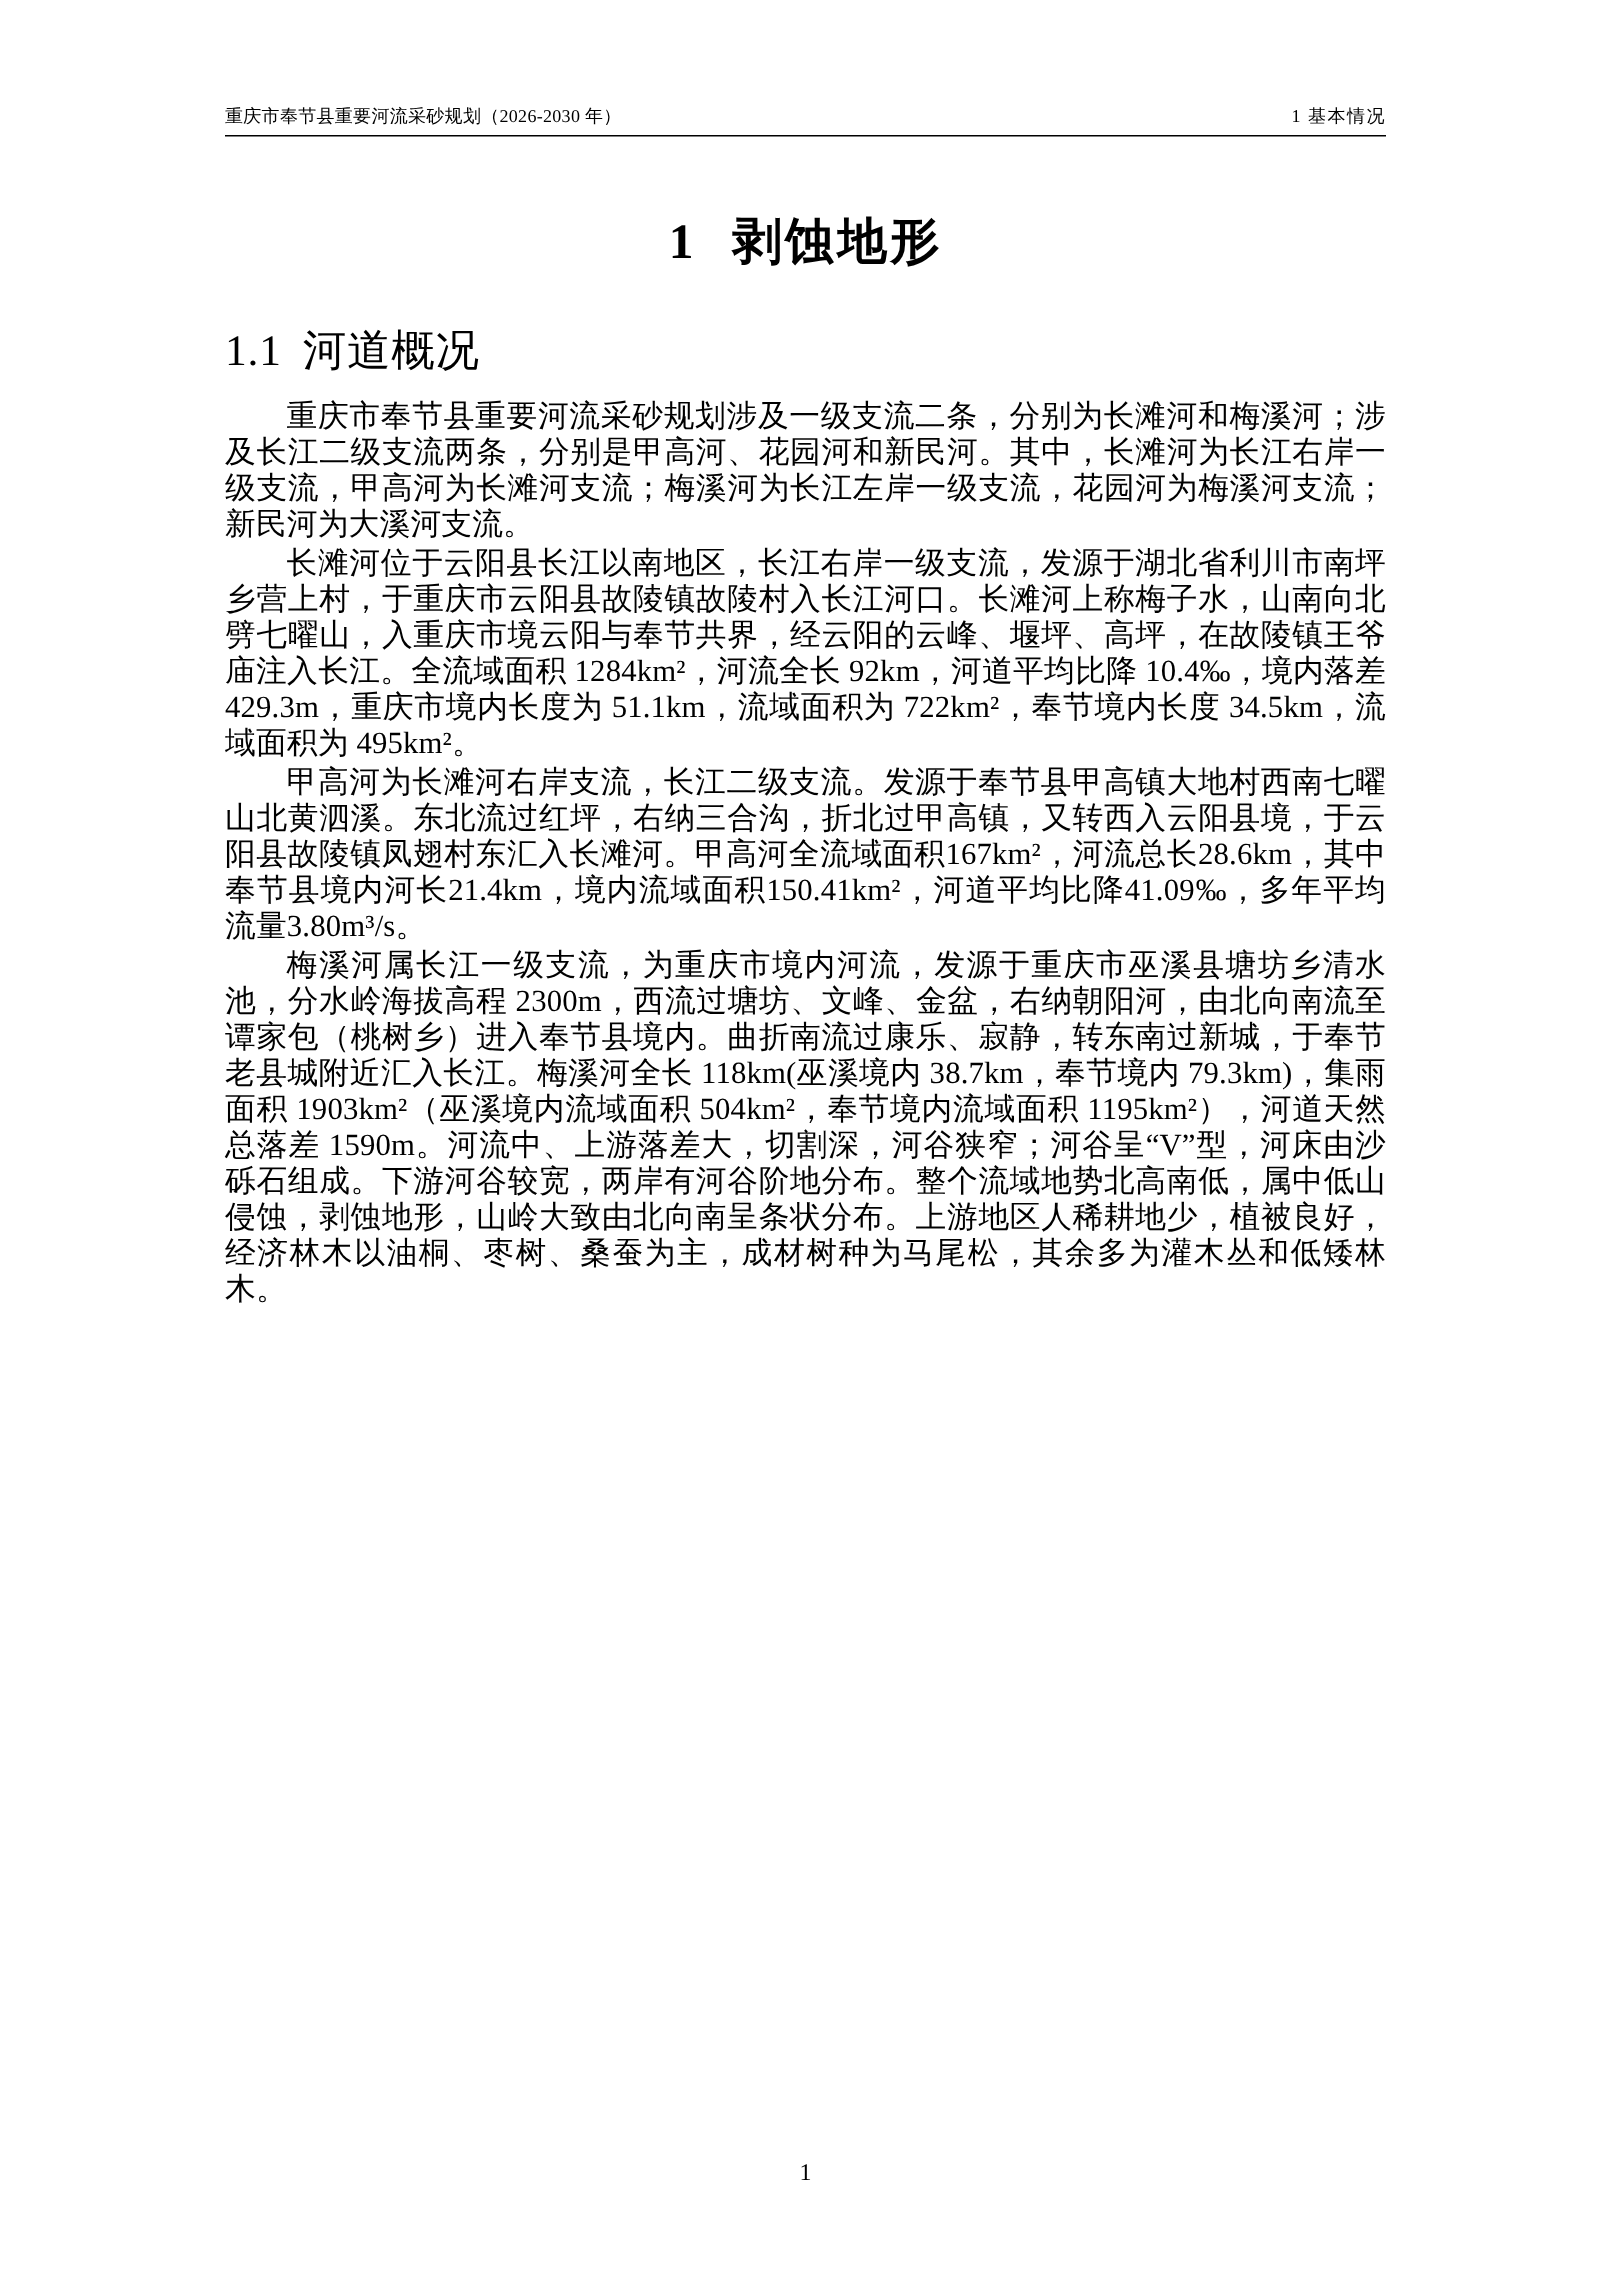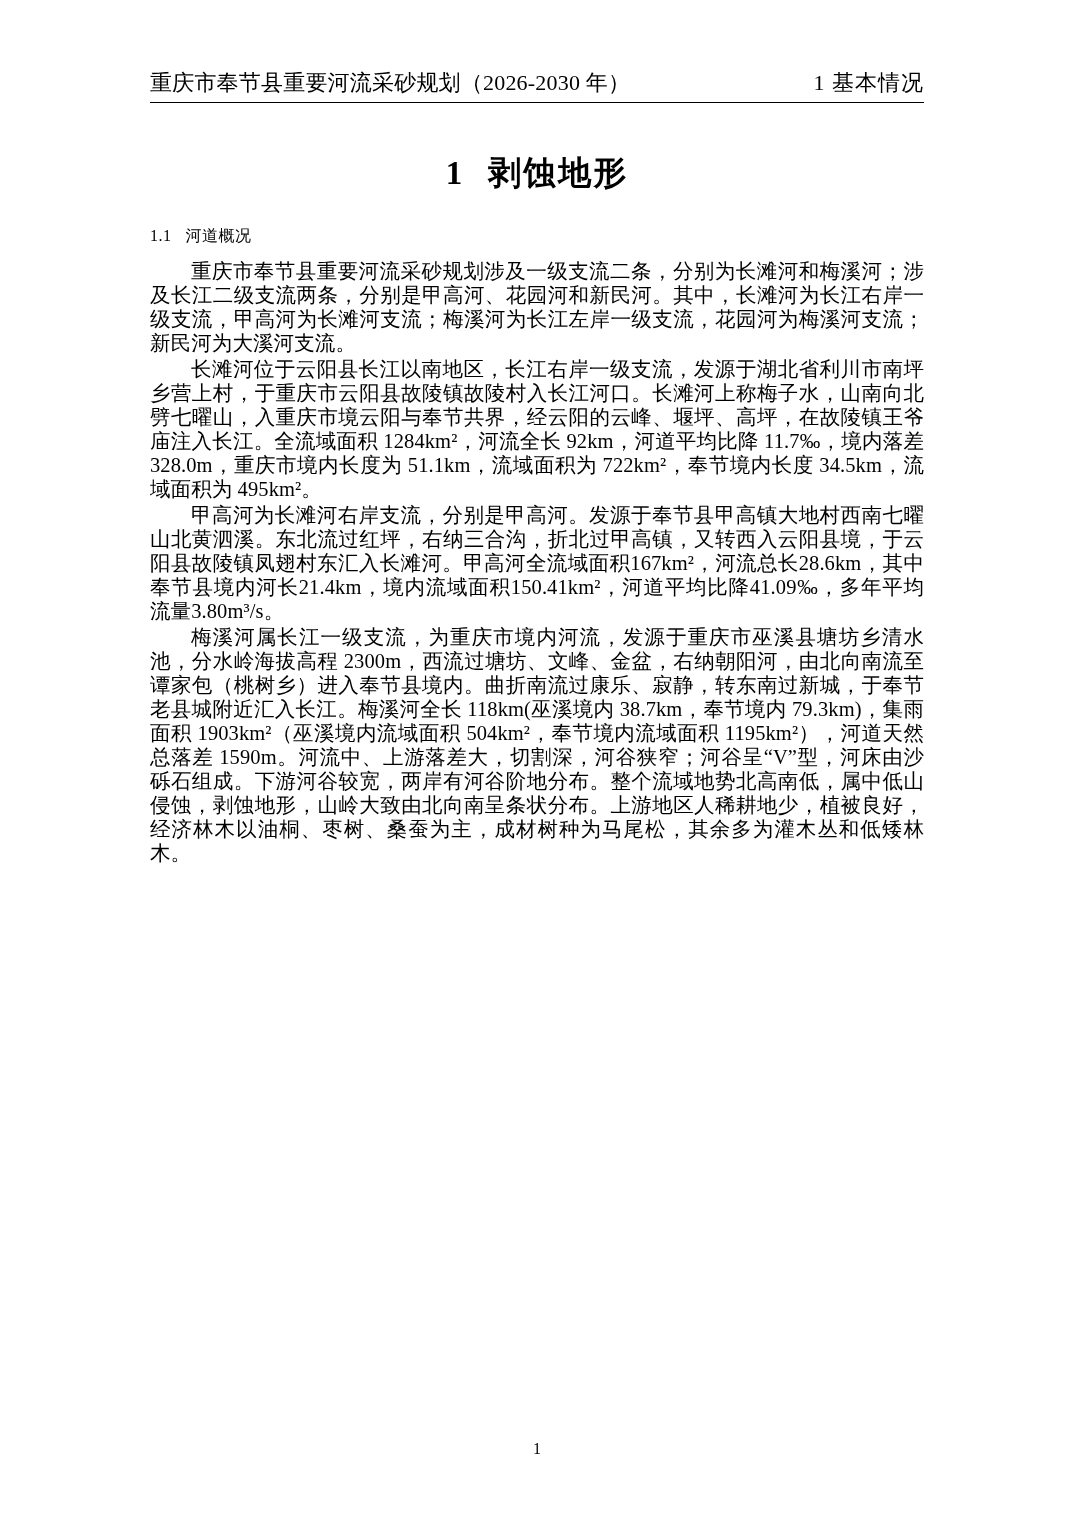--- a/index.html
+++ b/index.html
@@ -21,21 +21,21 @@
     width: 1074px;
     height: 1520px;
     box-sizing: border-box;
     padding: 70px 150px 40px 150px;
   }
   
   .header {
     display: flex;
     justify-content: space-between;
     align-items: center;
-    font-size: 22px;
+    font-size: 12px;
     line-height: 1.2;
     padding-bottom: 6px;
     border-bottom: 1.3px solid #000;
     letter-spacing: 0.2px;
   }
   .header-left { white-space: nowrap; }
   .header-right { white-space: nowrap; letter-spacing: 1px; }
   
   .chapter-title {
     text-align: center;
@@ -43,21 +43,21 @@
     font-weight: bold;
     letter-spacing: 2px;
     margin: 48px 0 30px 0;
     font-family: "DejaVu Sans", "Liberation Sans", sans-serif;
   }
   .chapter-title .num {
     font-family: "Liberation Serif", serif;
     margin-right: 24px;
   }
   .section-title {
-    font-size: 16px;
+    font-size: 29px;
     font-weight: normal;
     margin: 18px 0 12px 0;
     font-family: "DejaVu Sans", "Liberation Sans", sans-serif;
     letter-spacing: 0.5px;
   }
   .section-title .snum {
     font-family: "Liberation Serif", serif;
     margin-right: 14px;
   }
   
@@ -92,21 +92,21 @@
 
   <h1 class="chapter-title">
     <span class="num">1</span><span>剥蚀地形</span>
   </h1>
 
   <h2 class="section-title">
     <span class="snum">1.1</span><span>河道概况</span>
   </h2>
 
   <p class="para">重庆市奉节县重要河流采砂规划涉及一级支流二条，分别为长滩河和梅溪河；涉及长江二级支流两条，分别是甲高河、花园河和新民河。其中，长滩河为长江右岸一级支流，甲高河为长滩河支流；梅溪河为长江左岸一级支流，花园河为梅溪河支流；新民河为大溪河支流。</p>
-  <p class="para">长滩河位于云阳县长江以南地区，长江右岸一级支流，发源于湖北省利川市南坪乡营上村，于重庆市云阳县故陵镇故陵村入长江河口。长滩河上称梅子水，山南向北劈七曜山，入重庆市境云阳与奉节共界，经云阳的云峰、堰坪、高坪，在故陵镇王爷庙注入长江。全流域面积 1284km²，河流全长 92km，河道平均比降 11.7‰，境内落差 328.0m，重庆市境内长度为 51.1km，流域面积为 722km²，奉节境内长度 34.5km，流域面积为 495km²。</p>
-  <p class="para">甲高河为长滩河右岸支流，分别是甲高河。发源于奉节县甲高镇大地村西南七曜山北黄泗溪。东北流过红坪，右纳三合沟，折北过甲高镇，又转西入云阳县境，于云阳县故陵镇凤翅村东汇入长滩河。甲高河全流域面积167km²，河流总长28.6km，其中奉节县境内河长21.4km，境内流域面积150.41km²，河道平均比降41.09‰，多年平均流量3.80m³/s。</p>
+  <p class="para">长滩河位于云阳县长江以南地区，长江右岸一级支流，发源于湖北省利川市南坪乡营上村，于重庆市云阳县故陵镇故陵村入长江河口。长滩河上称梅子水，山南向北劈七曜山，入重庆市境云阳与奉节共界，经云阳的云峰、堰坪、高坪，在故陵镇王爷庙注入长江。全流域面积 1284km²，河流全长 92km，河道平均比降 10.4‰，境内落差 429.3m，重庆市境内长度为 51.1km，流域面积为 722km²，奉节境内长度 34.5km，流域面积为 495km²。</p>
+  <p class="para">甲高河为长滩河右岸支流，长江二级支流。发源于奉节县甲高镇大地村西南七曜山北黄泗溪。东北流过红坪，右纳三合沟，折北过甲高镇，又转西入云阳县境，于云阳县故陵镇凤翅村东汇入长滩河。甲高河全流域面积167km²，河流总长28.6km，其中奉节县境内河长21.4km，境内流域面积150.41km²，河道平均比降41.09‰，多年平均流量3.80m³/s。</p>
   <p class="para">梅溪河属长江一级支流，为重庆市境内河流，发源于重庆市巫溪县塘坊乡清水池，分水岭海拔高程 2300m，西流过塘坊、文峰、金盆，右纳朝阳河，由北向南流至谭家包（桃树乡）进入奉节县境内。曲折南流过康乐、寂静，转东南过新城，于奉节老县城附近汇入长江。梅溪河全长 118km(巫溪境内 38.7km，奉节境内 79.3km)，集雨面积 1903km²（巫溪境内流域面积 504km²，奉节境内流域面积 1195km²），河道天然总落差 1590m。河流中、上游落差大，切割深，河谷狭窄；河谷呈“V”型，河床由沙砾石组成。下游河谷较宽，两岸有河谷阶地分布。整个流域地势北高南低，属中低山侵蚀，剥蚀地形，山岭大致由北向南呈条状分布。上游地区人稀耕地少，植被良好，经济林木以油桐、枣树、桑蚕为主，成材树种为马尾松，其余多为灌木丛和低矮林木。</p>
 
   <div class="footer">
     <span>1</span>
   </div>
 
 </div>
 
 </body></html>

